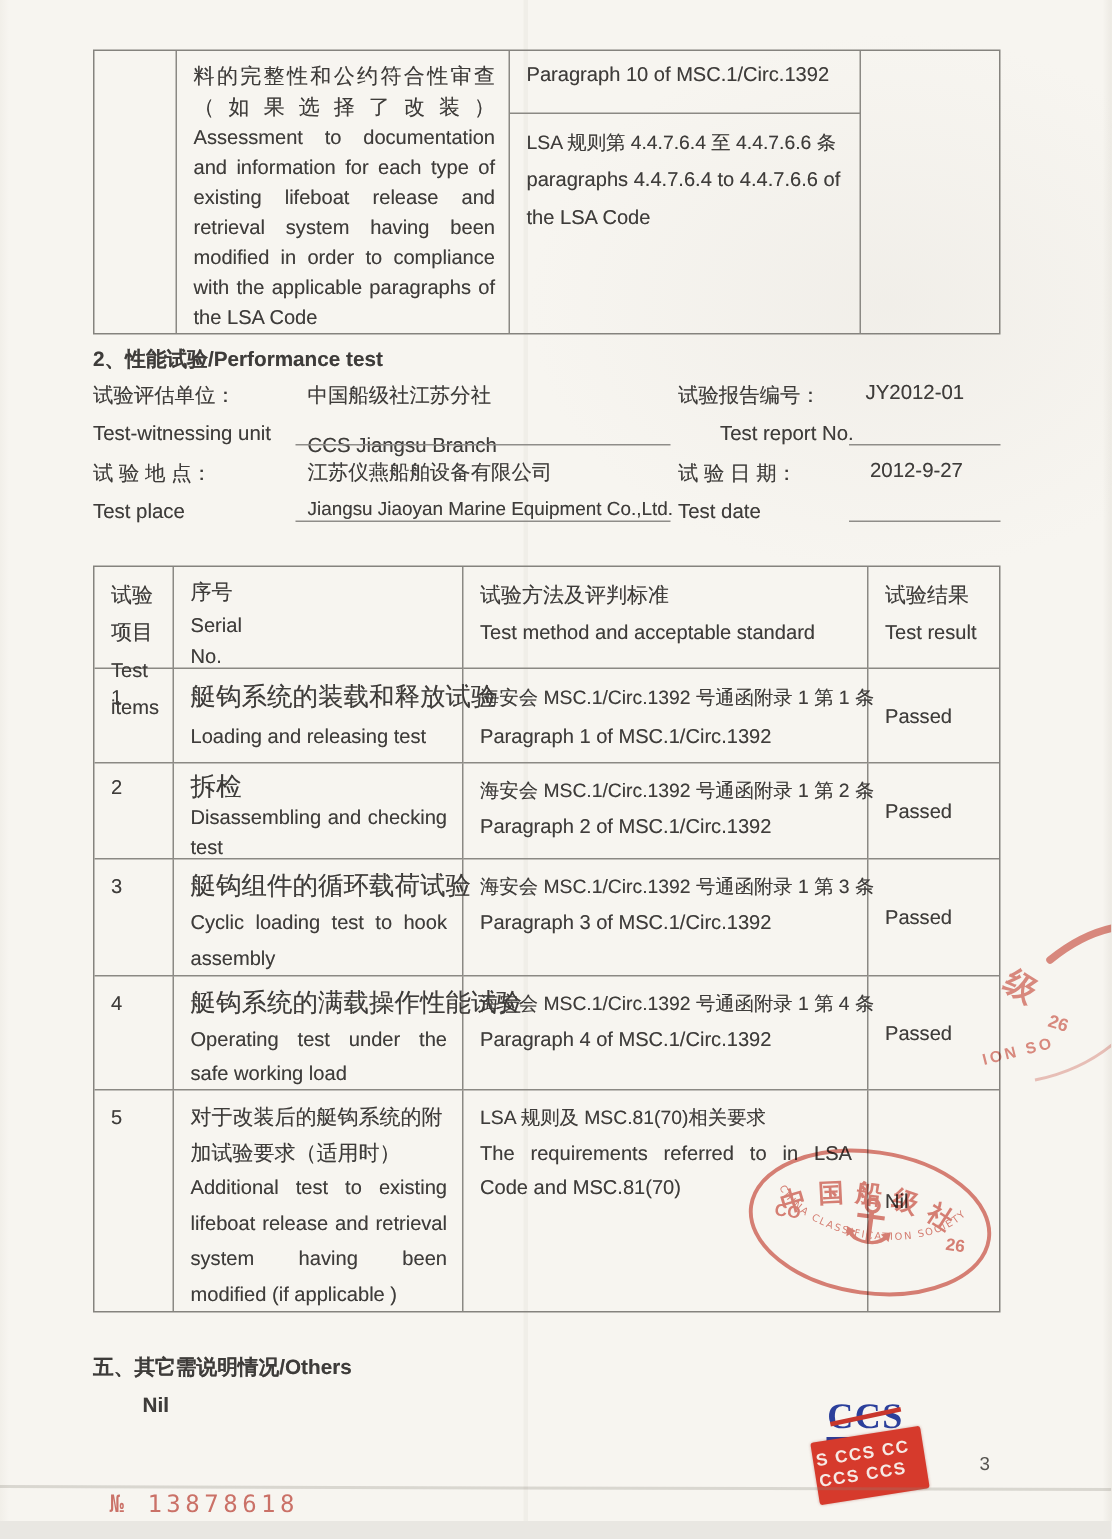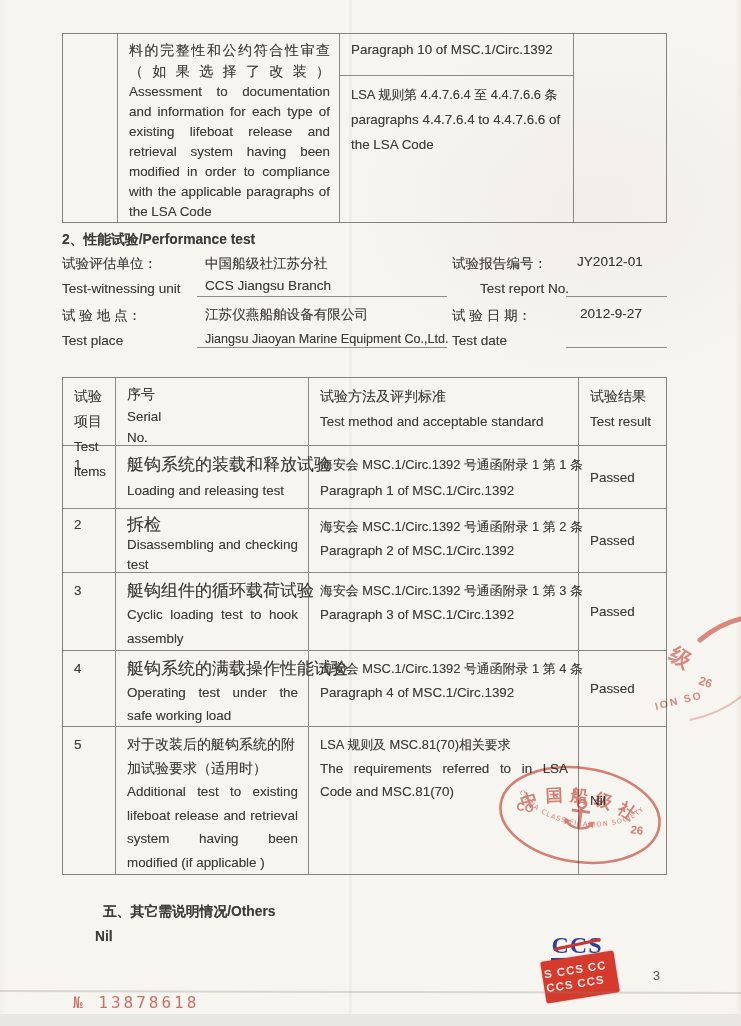--- a/index.html
+++ b/index.html
@@ -102,21 +102,21 @@
       <div>paragraphs 4.4.7.6.4 to 4.4.7.6.6 of the LSA Code</div>
     </div>
     <div class="cell ct-c4"></div>
   </div>
 
   <div class="abs sec-heading" style="left:62px;top:231px;">2、性能试验/Performance test</div>
 
   <div class="abs flabel zh14" style="left:62px;top:255px;">试验评估单位：</div>
   <div class="abs flabel" style="left:62px;top:281px;">Test-witnessing unit</div>
   <div class="abs fvalue zh14" style="left:205px;top:255px;">中国船级社江苏分社</div>
-  <div class="abs fvalue" style="left:205px;top:278px;">CCS Jiangsu Branch</div>
+  <div class="abs fvalue" style="left:205px;top:289px;">CCS Jiangsu Branch</div>
   <div class="underline" style="left:197px;top:296px;width:250px;"></div>
 
   <div class="abs flabel zh14" style="left:452px;top:255px;">试验报告编号：</div>
   <div class="abs flabel" style="left:452px;top:281px;margin-left:28px;">Test report No.</div>
   <div class="abs fvalue" style="left:577px;top:254px;">JY2012-01</div>
   <div class="underline" style="left:566px;top:296px;width:101px;"></div>
 
   <div class="abs flabel zh14" style="left:62px;top:307px;">试 验 地 点：</div>
   <div class="abs flabel" style="left:62px;top:333px;">Test place</div>
   <div class="abs fvalue zh14" style="left:205px;top:306px;">江苏仪燕船舶设备有限公司</div>
@@ -197,21 +197,21 @@
       <div class="zh14" style="white-space:normal;">对于改装后的艇钩系统的附加试验要求（适用时）</div>
       <div class="item-en">Additional test to existing lifeboat release and retrieval system having been modified (if applicable )</div>
     </div>
     <div class="cell cr lh5">
       <div class="meth-zh">LSA 规则及 MSC.81(70)相关要求</div>
       <div class="item-en">The requirements referred to in LSA Code and MSC.81(70)</div>
     </div>
     <div class="cell res">Nil</div>
   </div>
 
-  <div class="abs sec-heading" style="left:62px;top:903px;margin-left:41px;">五、其它需说明情况/Others</div>
+  <div class="abs sec-heading" style="left:62px;top:903px;">五、其它需说明情况/Others</div>
   <div class="abs sec-heading" style="left:95px;top:929px;">Nil</div>
 
   <svg class="oval-stamp" width="176" height="126" viewBox="0 0 176 126">
     <g transform="rotate(8 88 63)" fill="#d4685c" stroke="none">
       <ellipse cx="88" cy="63" rx="80" ry="47" fill="none" stroke="#d4685c" stroke-width="2.6"></ellipse>
       <path id="stTop" d="M 17 80 A 74 42 0 0 1 159 80" fill="none"></path>
       <path id="stBot" d="M 26 50 A 68 40 0 0 0 150 50" fill="none"></path>
       <text font-size="17" font-weight="bold" letter-spacing="7" font-family="'DejaVu Sans',sans-serif">
         <textPath href="#stTop" startOffset="50%" text-anchor="middle">中国船级社</textPath>
       </text>

